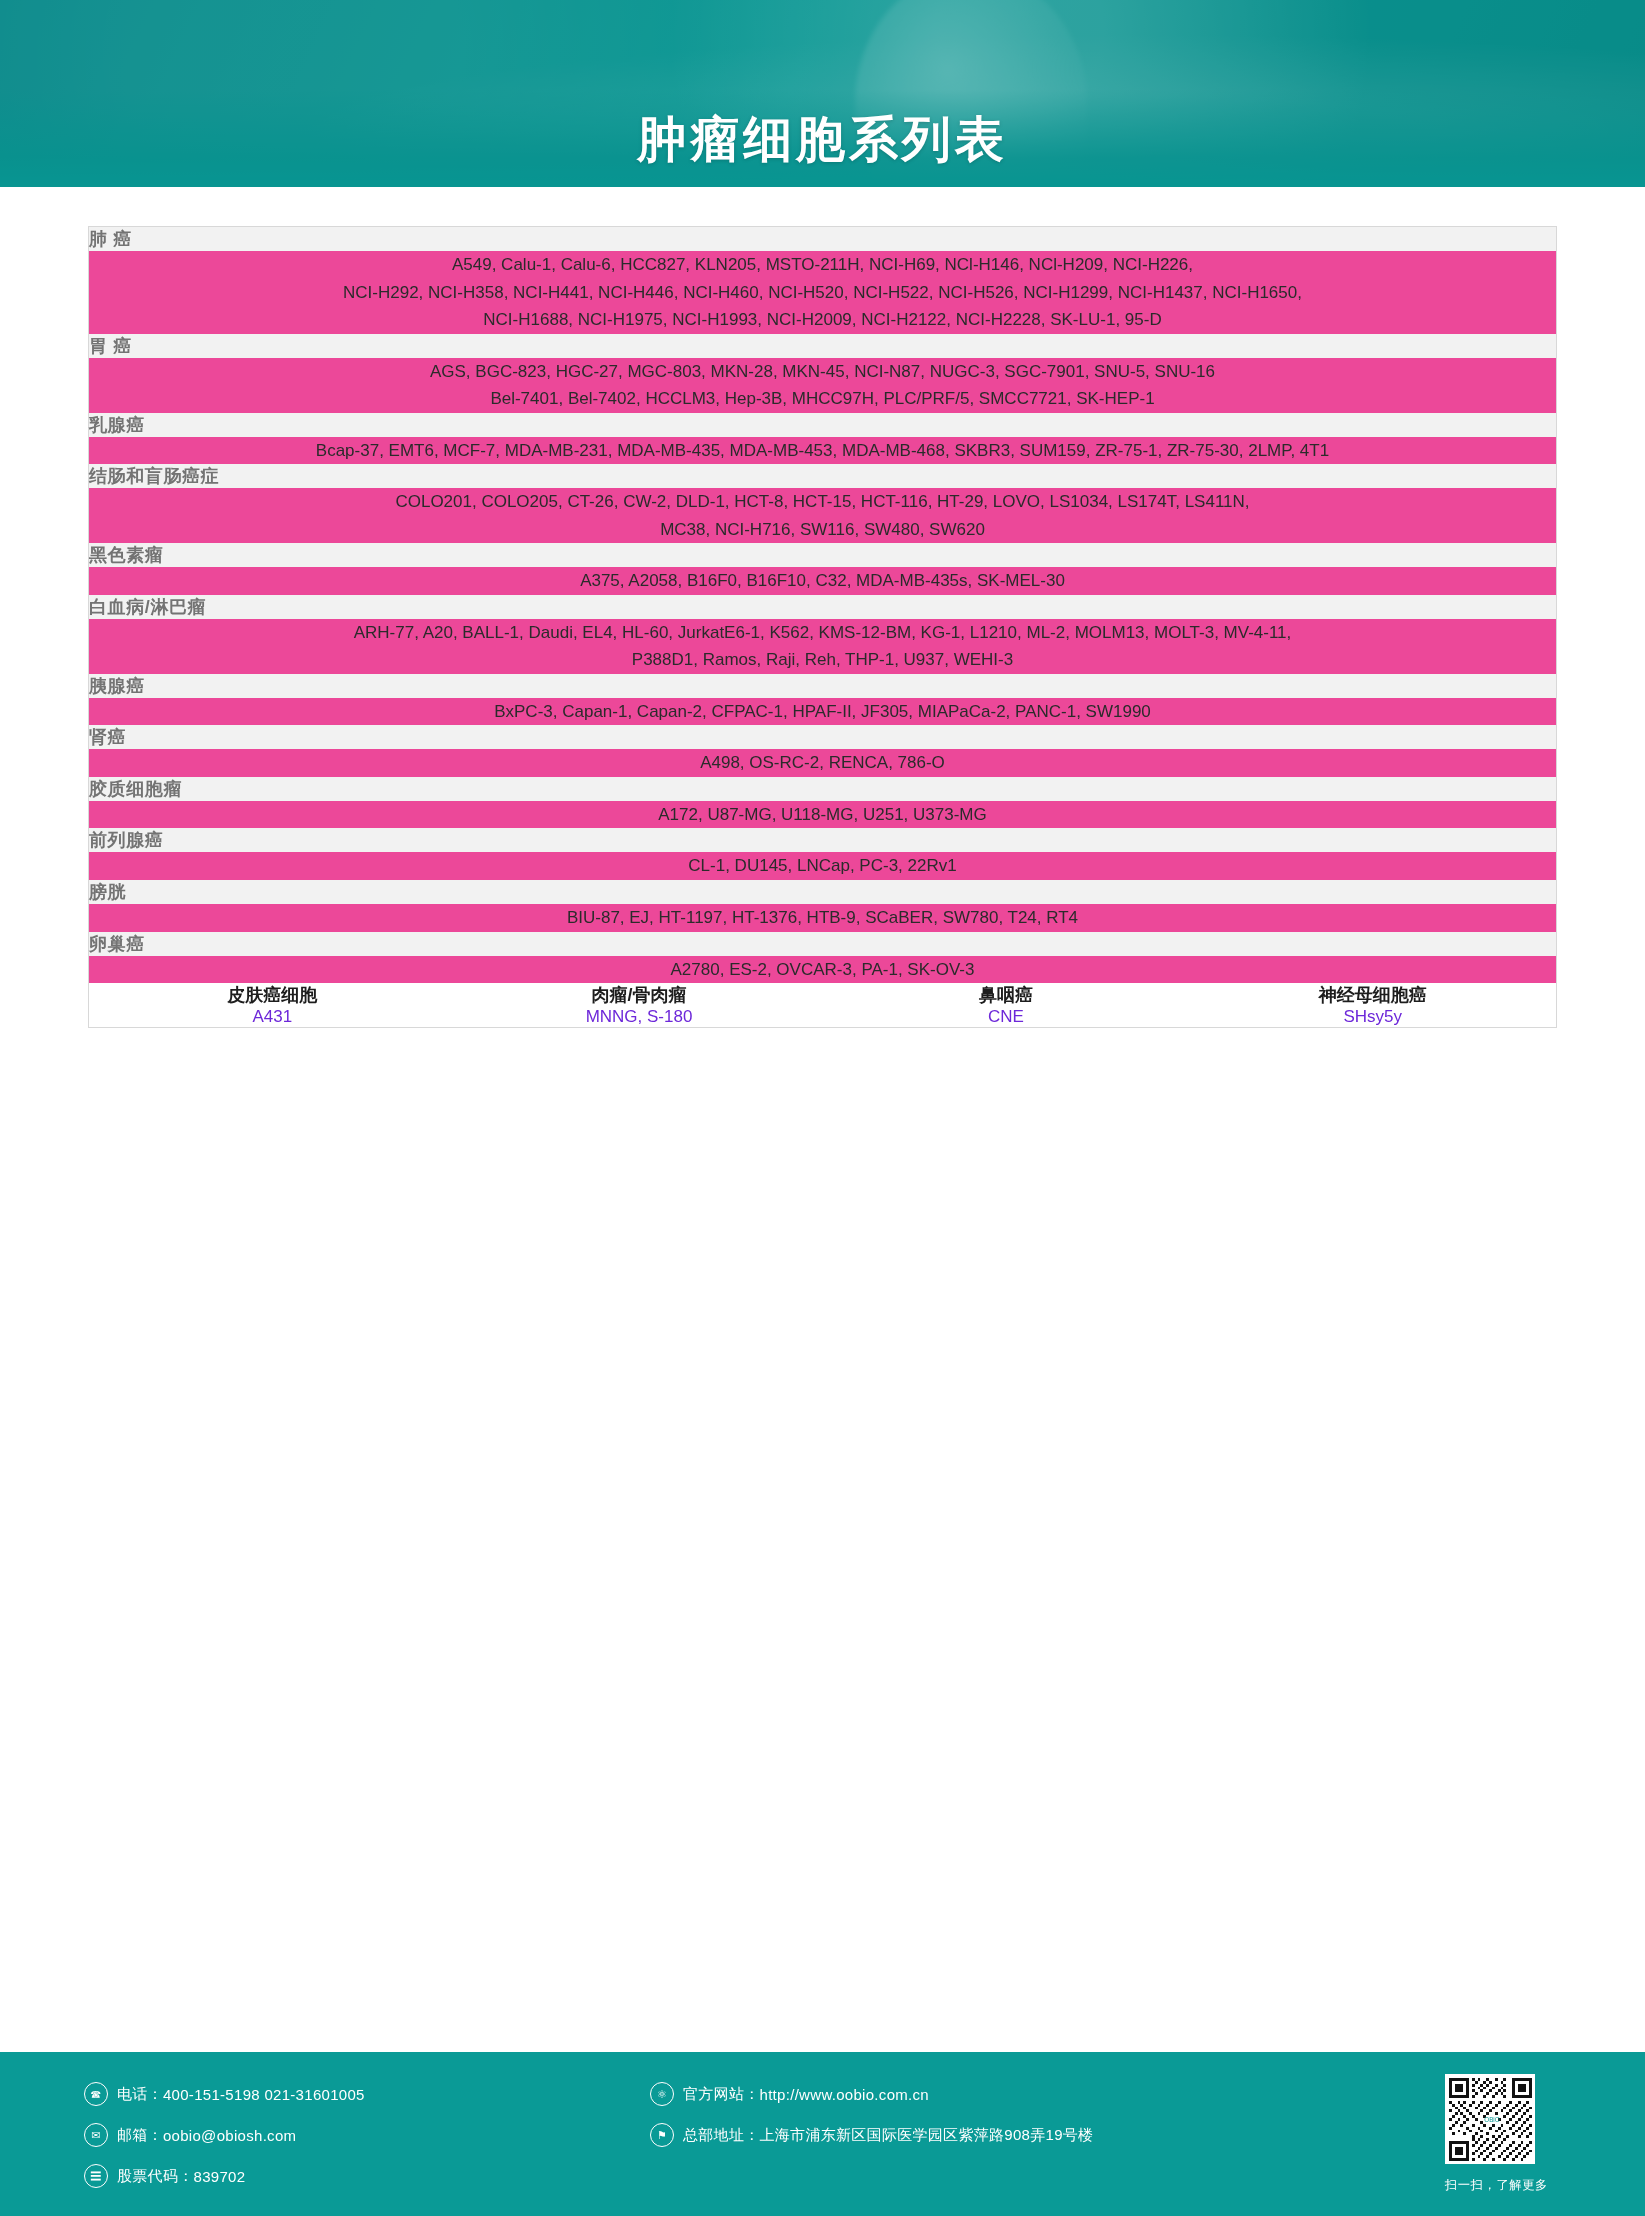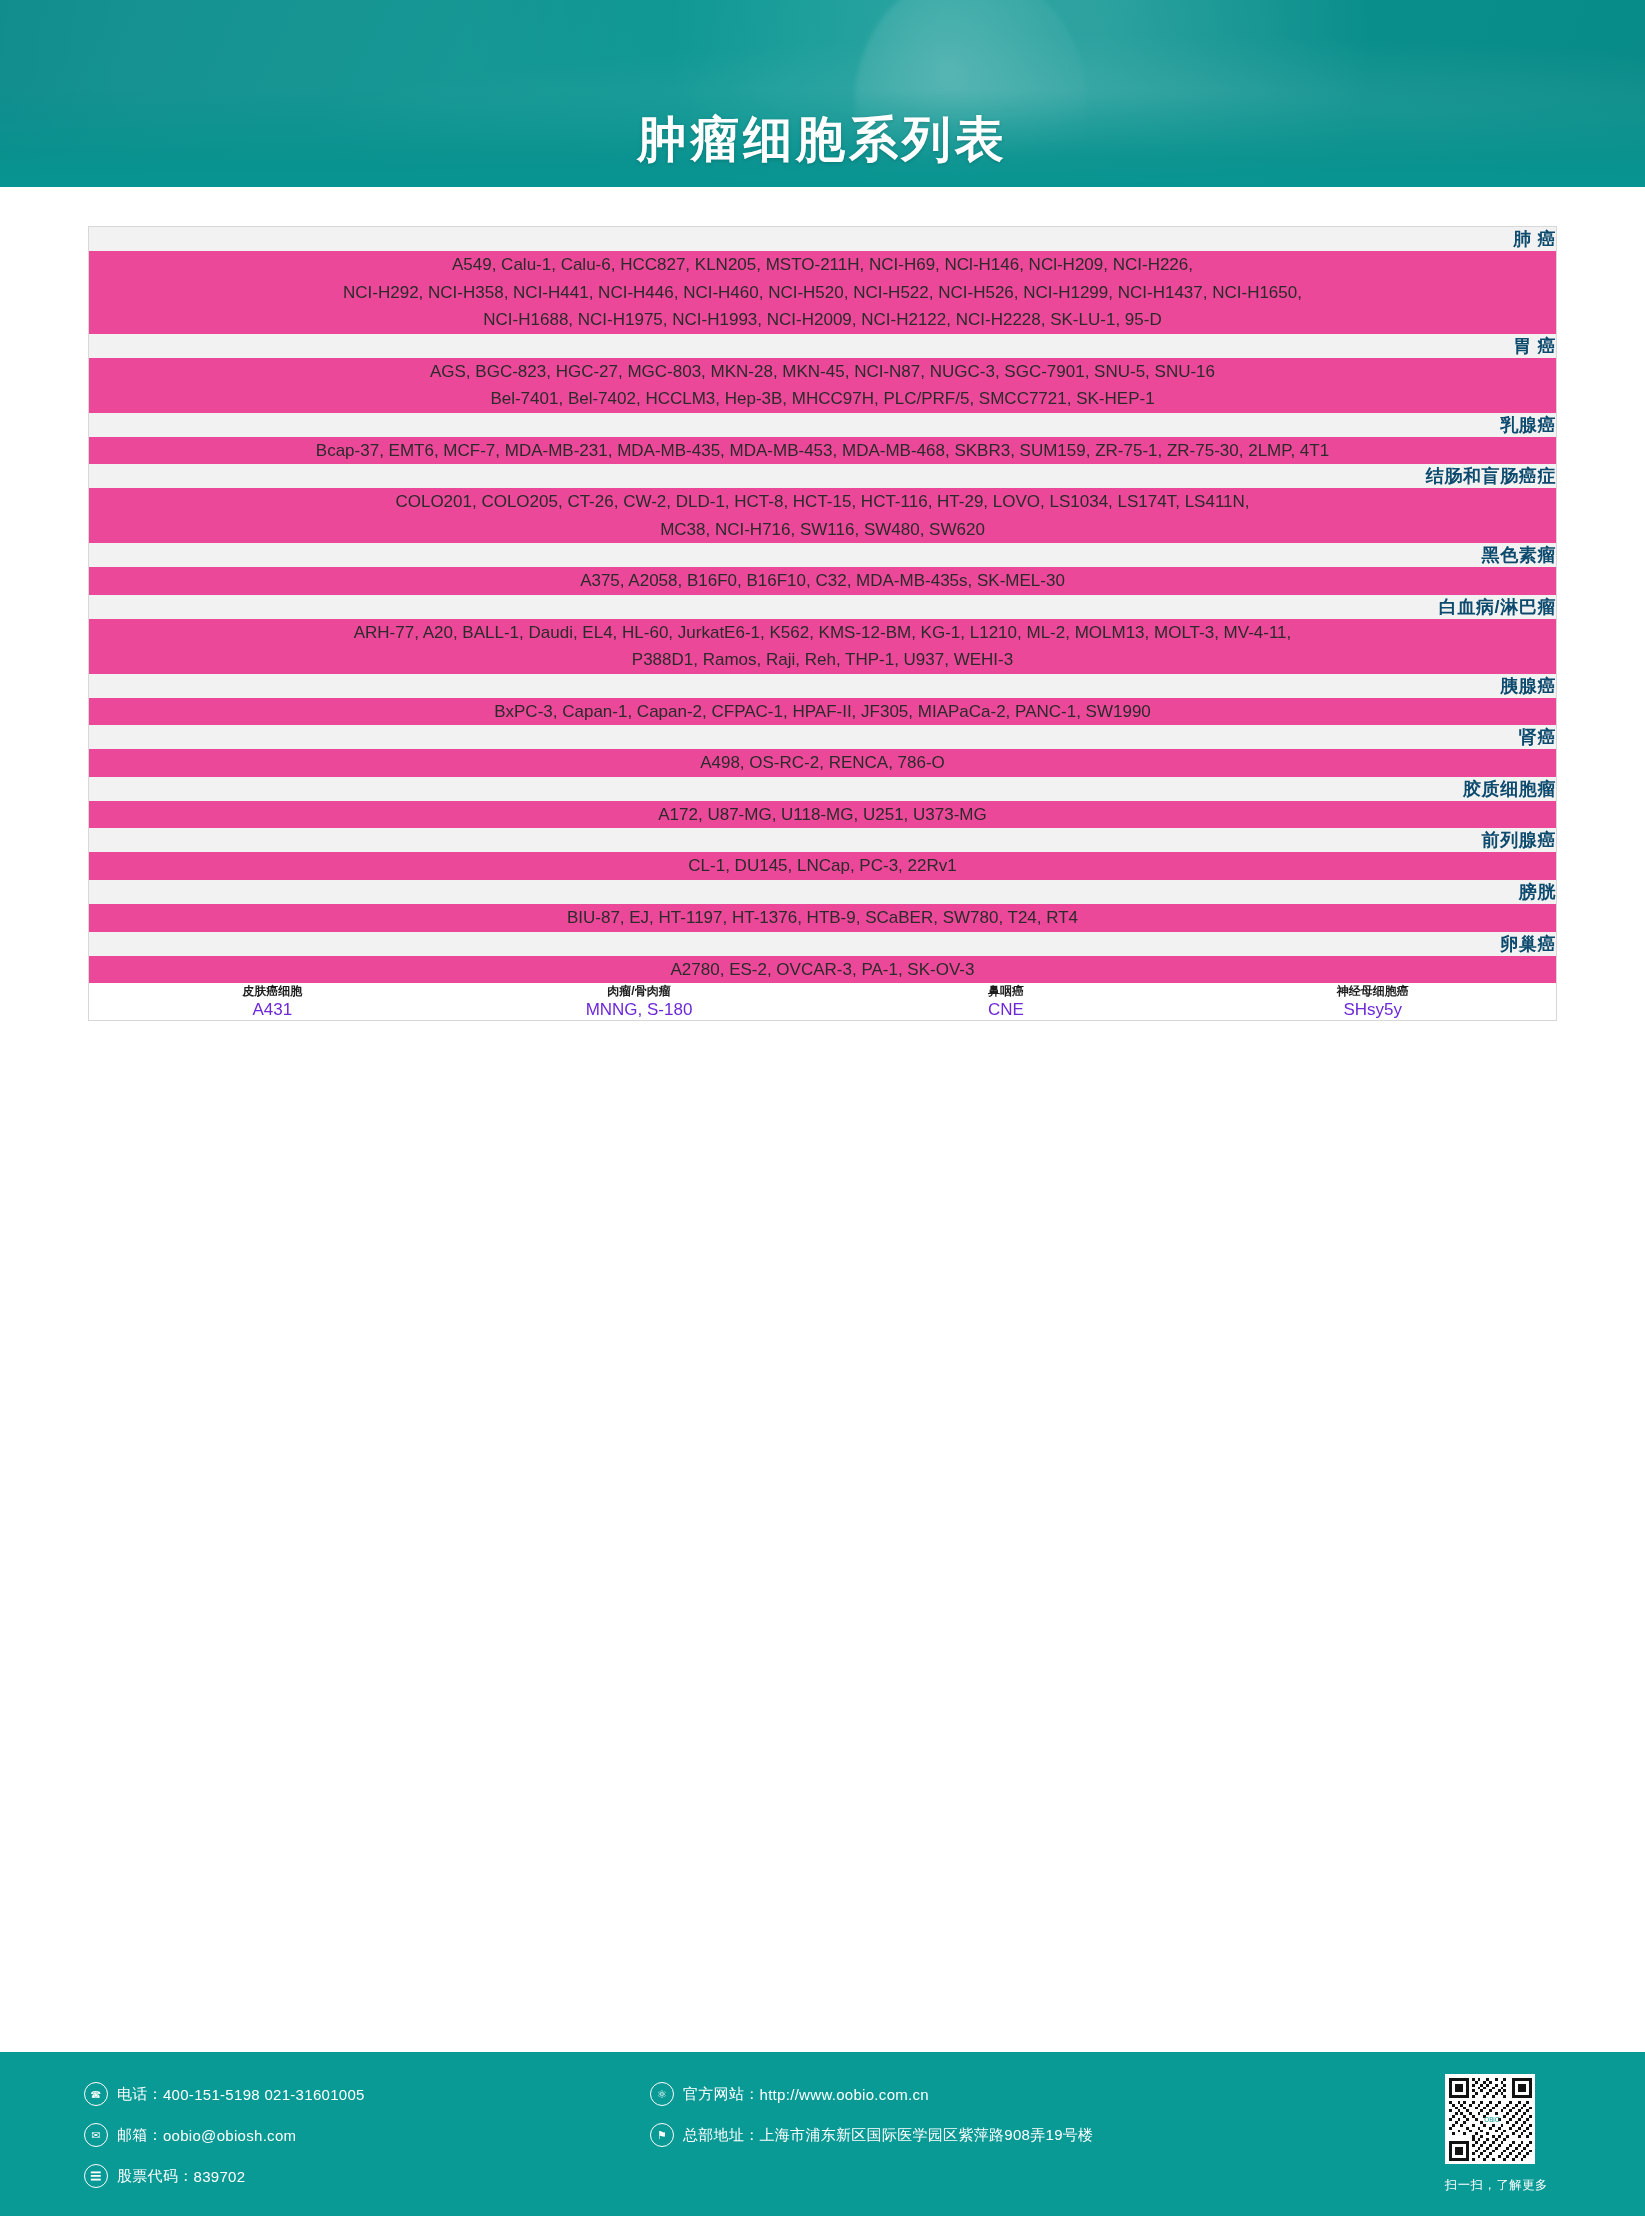--- a/index.html
+++ b/index.html
@@ -79,44 +79,44 @@
     border-collapse: collapse;
     border: 1.3px solid #d8d8d8;
     table-layout: fixed;
   }
   table.cells td {
     border: none;
     padding: 0;
   }
   .cat-row td {
     background: #f2f2f2;
-    text-align: right;
+    text-align: left;
     font-size: 18px;
     font-weight: bold;
-    color: #0c4a6e;
+    color: #737373;
     padding: 11px 6.4px 11px 6.4px;
     letter-spacing: 0.6px;
     border-top: 0.6px solid #e3e3e3;
     border-bottom: 0.6px solid #e3e3e3;
   }
   .list-row td {
     background: #ec4899;
     text-align: center;
     font-size: 17px;
     color: #2b2b2b;
     line-height: 1.62;
     padding: 11.6px 35px 11.6px 35px;
   }
   .first-cat td { border-top: none; }
 
   
   .quad-head td {
     background: #ffffff;
     text-align: center;
-    font-size: 12px;
+    font-size: 18px;
     font-weight: bold;
     color: #1d1d1d;
     padding: 12.3px 5.2px;
     border-top: 0.6px solid #dcdcdc;
     border-right: 0.6px solid #dcdcdc;
   }
   .quad-head td:last-child { border-right: none; }
   .quad-body td {
     background: #ffffff;
     text-align: center;

